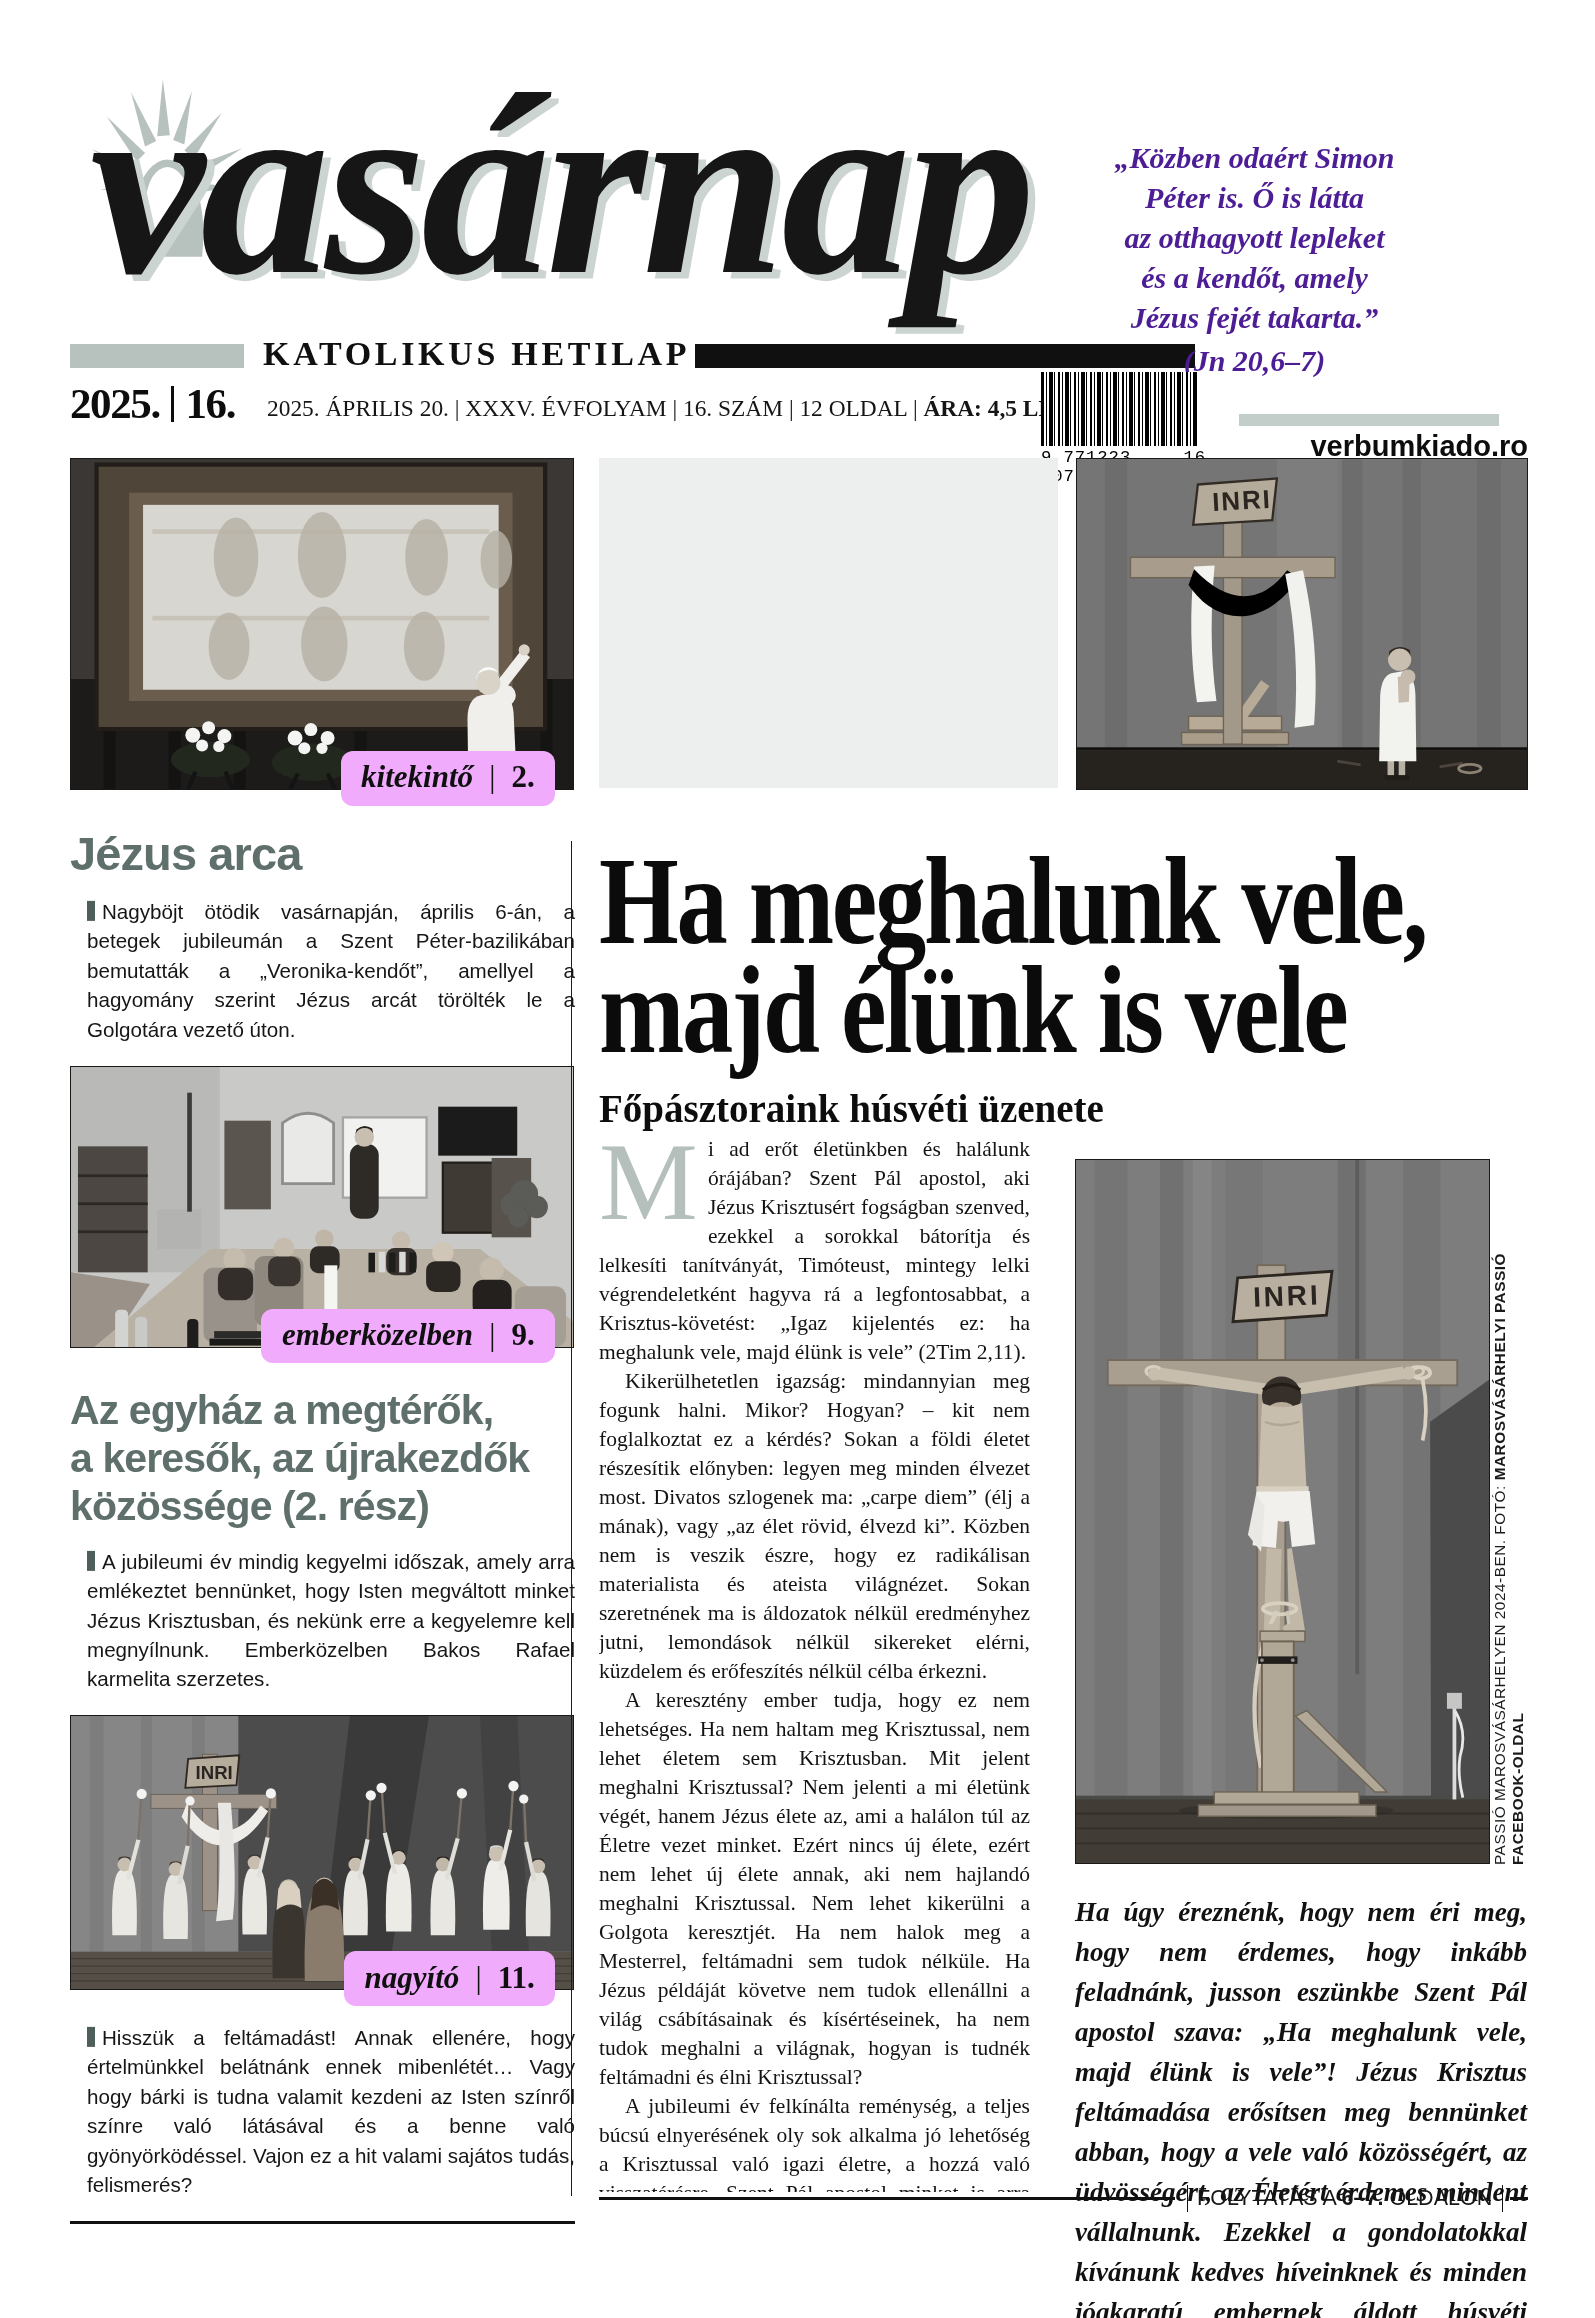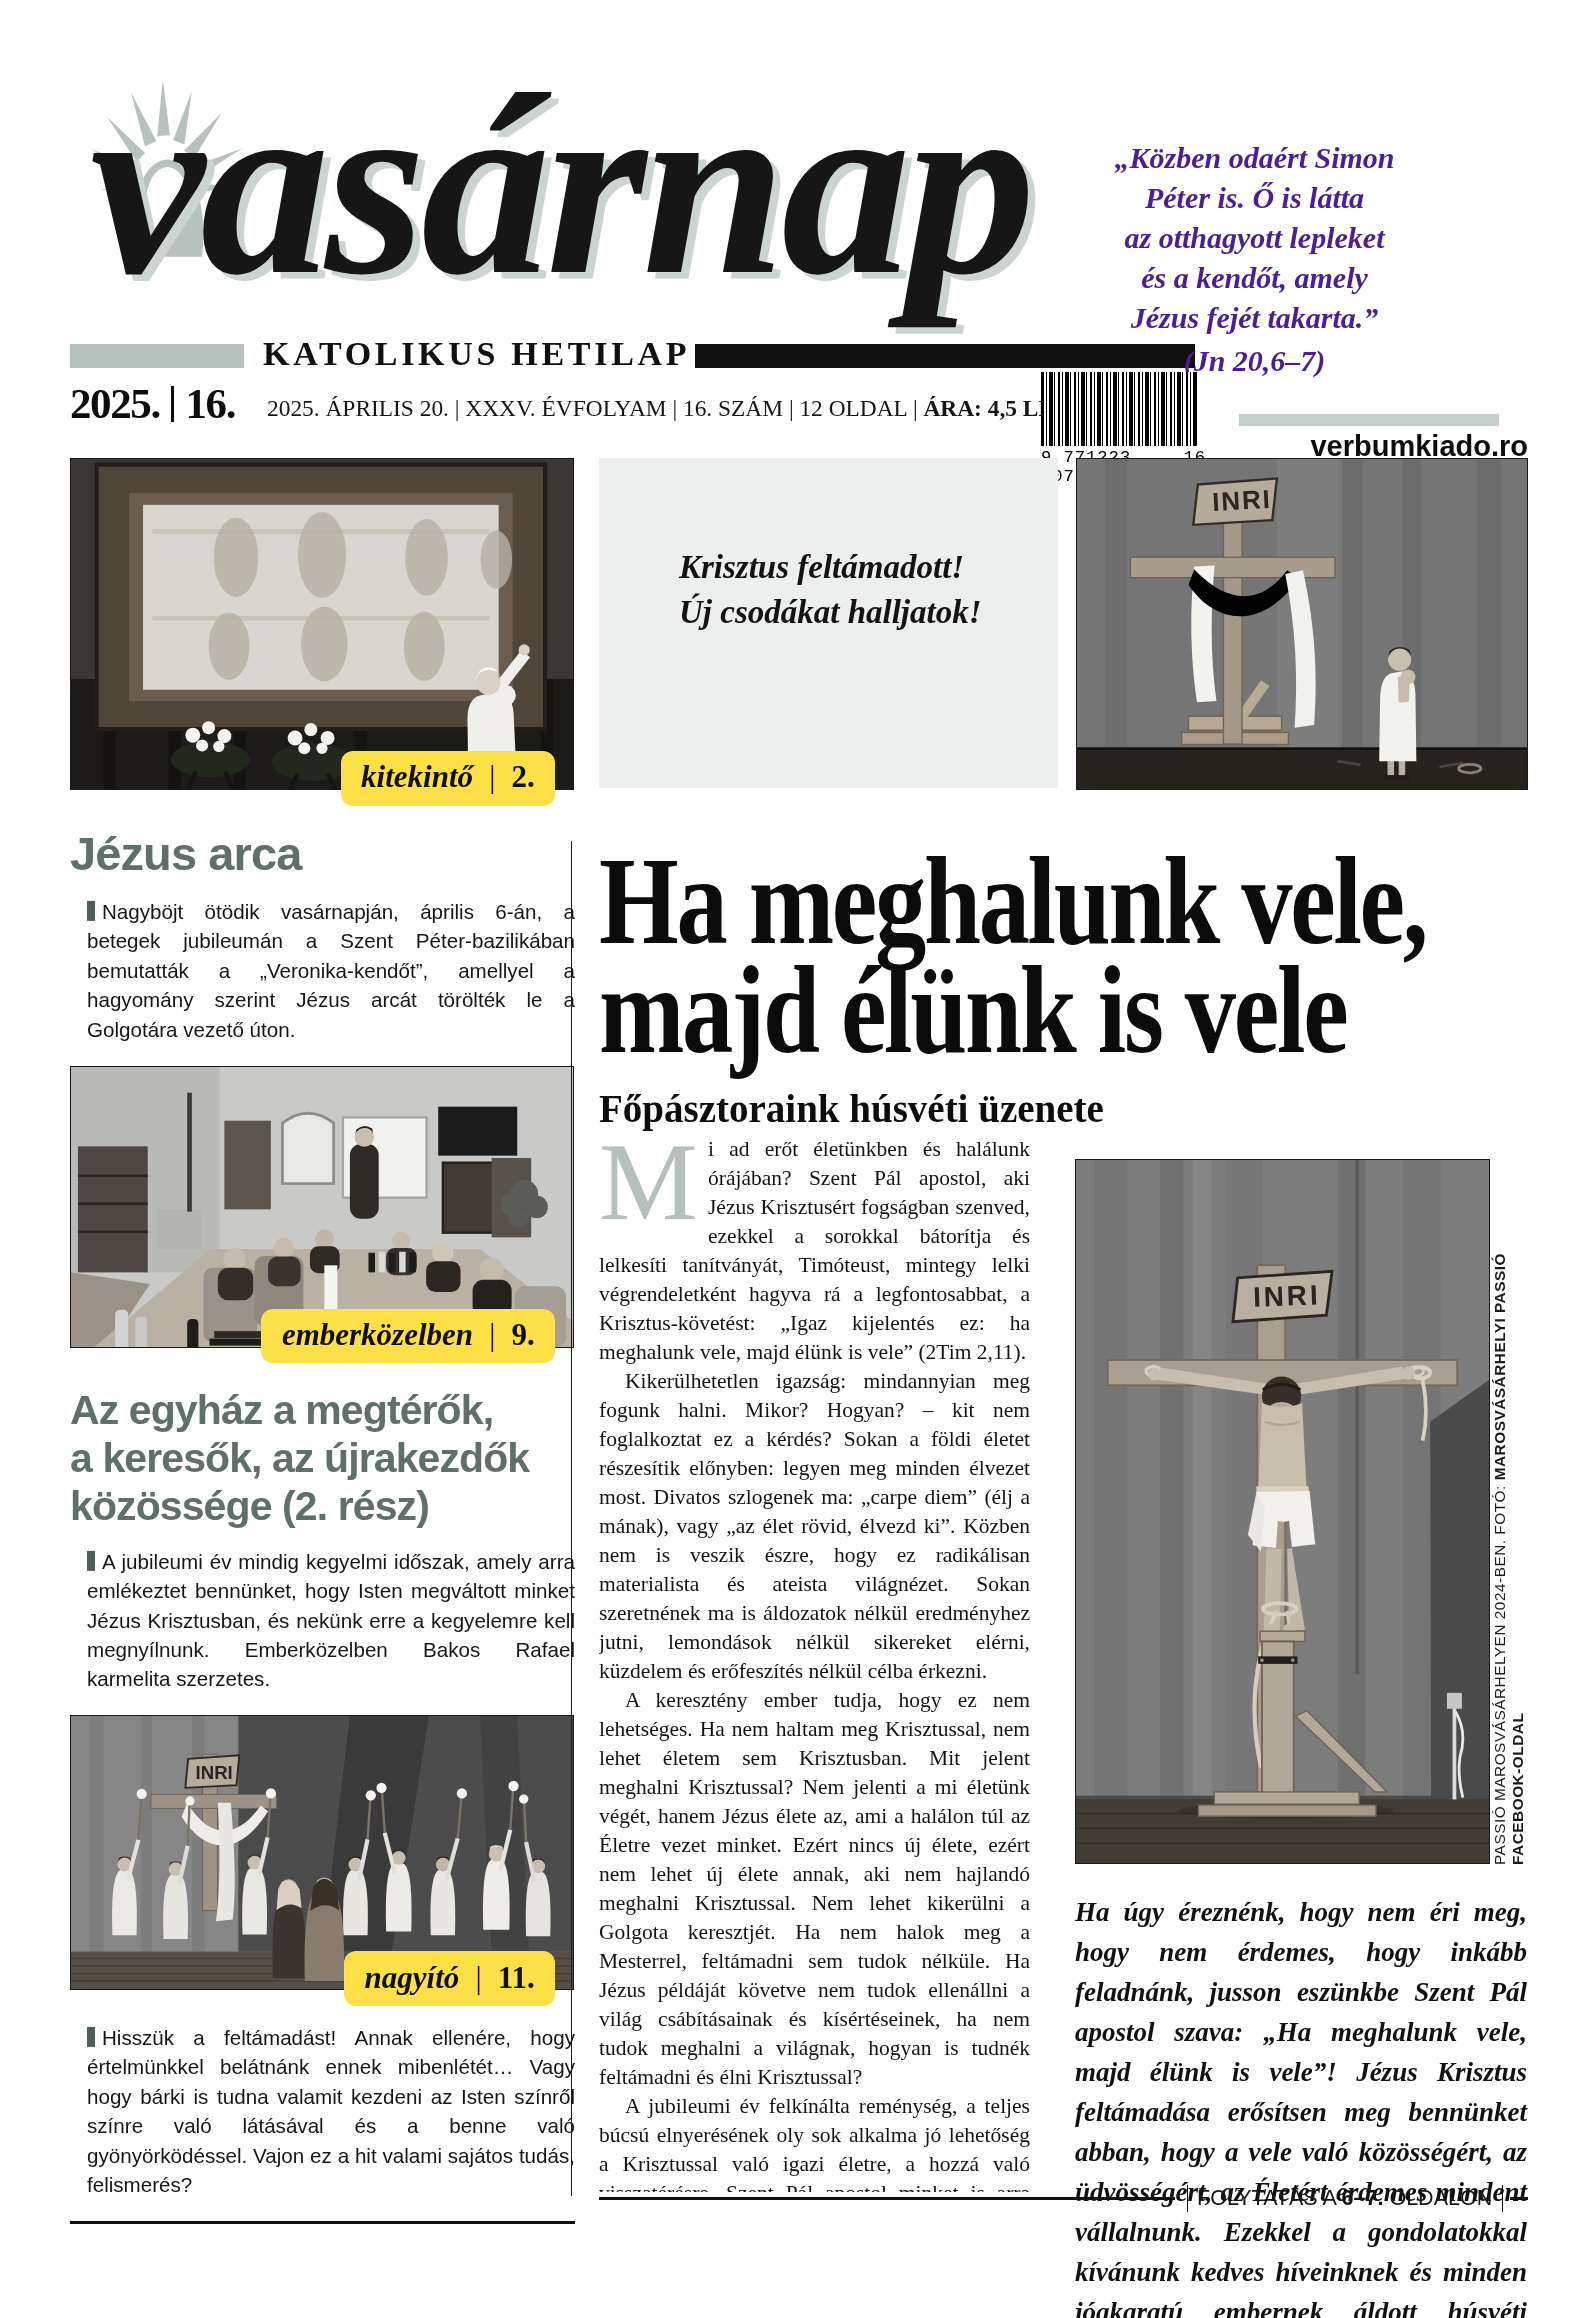--- a/index.html
+++ b/index.html
@@ -47,21 +47,21 @@
   }
   .barcode .nums{font-family:"Liberation Mono","DejaVu Sans Mono",monospace;font-size:17.3px;letter-spacing:0.9px;margin-top:1.9px;color:#000;display:flex;justify-content:space-between;width:165px;}
 
   
   .photo{border:1.4px solid #191919;background:#888;overflow:hidden;}
   .photo svg{display:block;}
 
   
   .badge-row{text-align:right;padding-right:19.6px;margin-top:-39px;position:relative;z-index:4;}
   .badge{
-    display:inline-block;background:#fde047;border-radius:12px;padding:8.4px 20.6px 10.3px 20.6px;
+    display:inline-block;background:#f0abfc;border-radius:12px;padding:8.4px 20.6px 10.3px 20.6px;
     font-size:31px;color:#101010;
   }
   .badge .lbl{font-style:italic;font-weight:700;}
   .badge .sep{font-weight:400;margin:0 8.4px;}
   .badge .num{font-weight:700;}
 
   
   .col-left{left:70px;top:458px;width:505px;}
   .story-title{
     font-family:"Liberation Sans","DejaVu Sans",sans-serif;font-weight:700;color:#5e6f6c;
@@ -449,22 +449,20 @@
       <span class="num">11.</span>
     </span>
   </div>
 
   <p class="lead"><span class="lead-marker"></span><span>Hisszük a feltámadást! Annak ellenére, hogy értelmünkkel belátnánk ennek mibenlétét… Vagy hogy bárki is tudna valamit kezdeni az Isten színről színre való látásával és a benne való gyönyörködéssel. Vajon ez a hit valami sajátos tudás, felismerés?</span></p>
 
   <div class="left-rule"></div>
 </div>
 
 <div class="abs wishes">
-  <div class="pre">Krisztus feltámadott!
-Új csodákat halljatok!</div>
 </div>
 
 <div class="abs photo" style="left:1076px;top:458px;width:450px;height:330px;">
   <svg width="450" height="330" viewBox="0 0 968 712" preserveAspectRatio="none">
     <rect width="968" height="712" fill="#757575"></rect>
     <g fill="#6c6c6c" opacity=".8">
       <rect x="60" width="48" height="625"></rect>
         <rect x="560" width="54" height="625"></rect>
         <rect x="700" width="40" height="625"></rect>
         <rect x="860" width="52" height="625"></rect>

